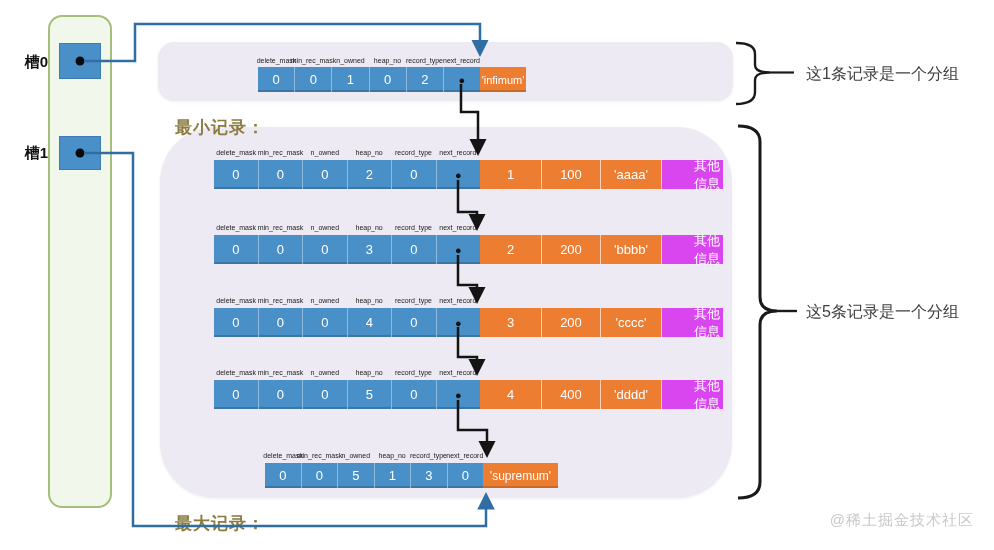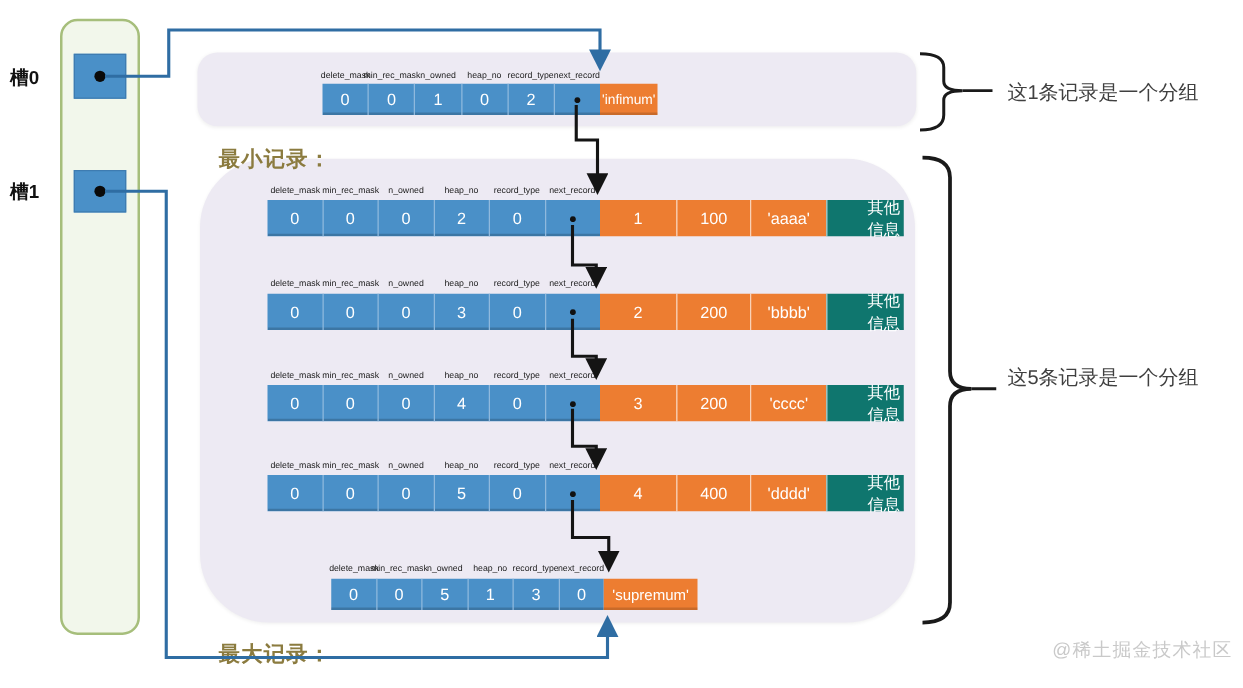--- a/index.html
+++ b/index.html
@@ -8,21 +8,21 @@
     font-family:"Liberation Sans","DejaVu Sans",sans-serif;
   }
   .panel-green{
     position:absolute;left:48px;top:15px;width:64px;height:493px;
     background:#F2F7EB;border:2px solid #A6BE7B;border-radius:14px;box-sizing:border-box;z-index:1;
   }
   .slot-box{
     position:absolute;width:42px;background:#4A90C8;border:1px solid #3E7CB1;box-sizing:border-box;z-index:2;
   }
   .slot-label{
-    position:absolute;left:8px;width:40px;font-size:15px;font-weight:bold;color:#111;z-index:2;
+    position:absolute;left:8px;width:40px;font-size:15px;font-weight:bold;color:#111;z-index:2;text-align:right;
   }
   .container-purple{
     position:absolute;background:#EDEAF3;z-index:1;box-shadow:0 1px 3px rgba(0,0,0,0.06);
   }
   .rec-label{
     position:absolute;font-size:17px;font-weight:bold;color:#8B7B3F;letter-spacing:1px;z-index:3;margin-top:46px;
   }
   .hdr{position:absolute;display:flex;z-index:3;}
   .hdr span{
     flex:1 1 0;min-width:0;display:flex;justify-content:center;
@@ -37,27 +37,27 @@
     color:#fff;font-size:13px;border-left:1px solid #8FB9DD;box-sizing:border-box;
   }
   .blue-row .c:first-child{border-left:none;}
   .blue-row .c.dotc{color:#111;font-size:11px;}
   .data-row{position:absolute;display:flex;z-index:3;box-shadow:inset 0 -2px 0 rgba(0,0,0,0.15);}
   .data-row span{
     display:flex;align-items:center;justify-content:center;color:#fff;font-size:13px;
     background:#ED7D31;border-left:1px solid rgba(255,255,255,0.65);box-sizing:border-box;
   }
   .data-row span:first-child{border-left:none;}
-  .data-row span.gc{background:#0f766e;padding-left:32px;}
+  .data-row span.gc{background:#d946ef;padding-left:32px;}
   .orange-cell{
     position:absolute;display:flex;align-items:center;justify-content:center;
     background:#ED7D31;color:#fff;z-index:3;box-shadow:inset 0 -2px 0 rgba(0,0,0,0.15);
   }
   .annotation{position:absolute;font-size:16px;color:#404040;z-index:3;white-space:nowrap;}
-  .watermark{position:absolute;right:8px;top:511px;font-size:15px;color:#C9C9C9;letter-spacing:1px;z-index:3;}
+  .watermark{position:absolute;right:20px;top:511px;font-size:15px;color:#C9C9C9;letter-spacing:1px;z-index:3;}
   svg.overlay{position:absolute;left:0;top:0;z-index:5;pointer-events:none;}
 </style>
 </head>
 <body>
 
 <div id="canvas">
 
   <div class="panel-green"></div>
   <div class="slot-label" style="top:53px">槽0</div>
   <div class="slot-label" style="top:144px">槽1</div>
@@ -191,21 +191,21 @@
     <span class="c">0</span>
     <span class="c">0</span>
     <span class="c">5</span>
     <span class="c">1</span>
     <span class="c">3</span>
     <span class="c">0</span>
   </div>
   <div class="orange-cell" style="left:483px;top:463px;width:75px;height:25px;font-size:12px">'supremum'</div>
 
   <div class="annotation" style="left:806px;top:64px">这1条记录是一个分组</div>
-  <div class="annotation" style="left:806px;top:292px">这5条记录是一个分组</div>
+  <div class="annotation" style="left:806px;top:302px">这5条记录是一个分组</div>
 
   <div class="watermark">@稀土掘金技术社区</div>
 
   <svg class="overlay" width="994" height="550" viewBox="0 0 994 550">
     <defs>
       <marker id="arrB" markerWidth="8" markerHeight="8" refX="5" refY="3.5" orient="auto">
         <path d="M0,0 L7,3.5 L0,7 z" fill="#2F6DA3"></path>
       </marker>
       <marker id="arrK" markerWidth="8" markerHeight="8" refX="5" refY="3.5" orient="auto">
         <path d="M0,0 L7,3.5 L0,7 z" fill="#141414"></path>

